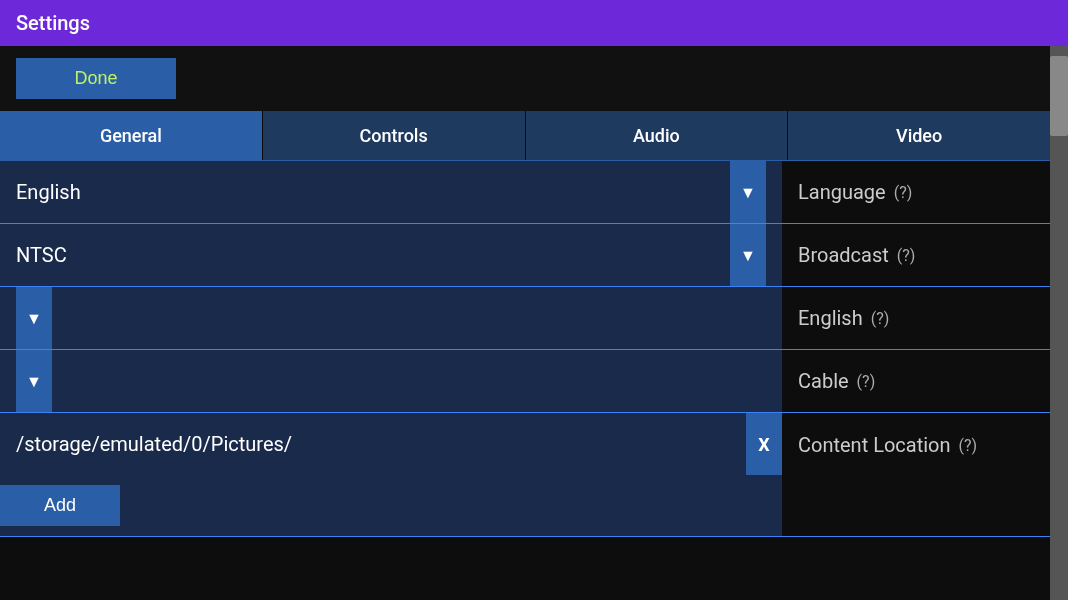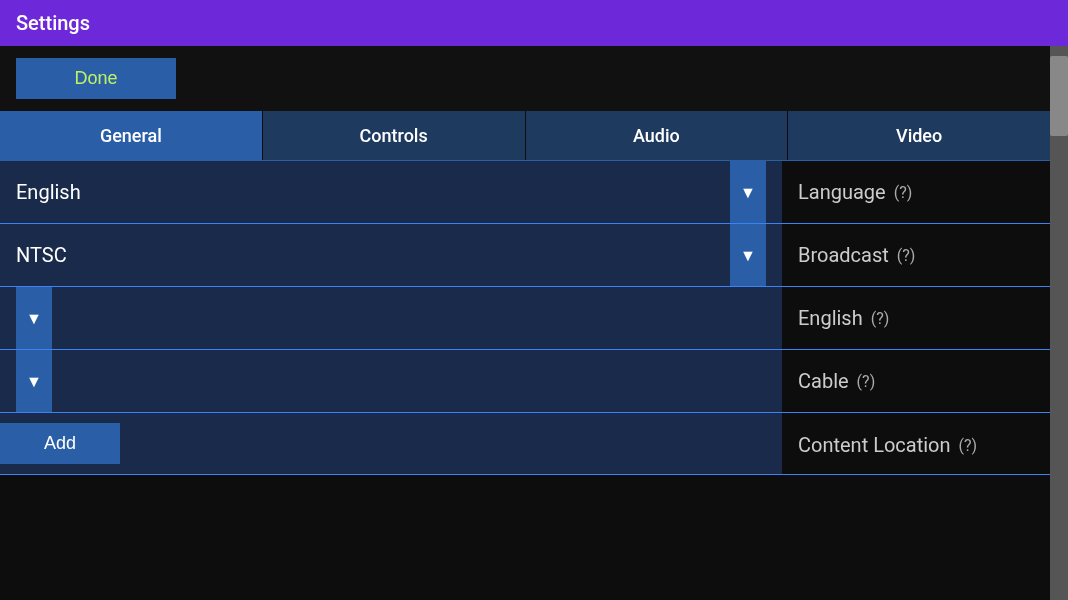--- a/index.html
+++ b/index.html
@@ -240,20 +240,24 @@
           <div class="dropdown-arrow"></div>
         </div>
         <div class="setting-label">
           <span class="setting-label-text">Cable</span>
           <span class="help-badge">(?)</span>
         </div>
       </div>
 
       <div class="setting-row content-location">
         <div style="flex:1; background:#1a2a4a; display:flex; flex-direction:column; justify-content:flex-start;">
+          <div class="content-location-top">
+            <span class="setting-value" style="padding: 0 16px;">/storage/emulated/0/Pictures/</span>
+            <div class="x-btn">X</div>
+          </div>
           <div class="add-row-inner">
             <button class="add-btn">Add</button>
           </div>
         </div>
         <div class="setting-label" style="align-self:flex-start; padding-top: 20px;">
           <span class="setting-label-text">Content Location</span>
           <span class="help-badge">(?)</span>
         </div>
       </div>
 

